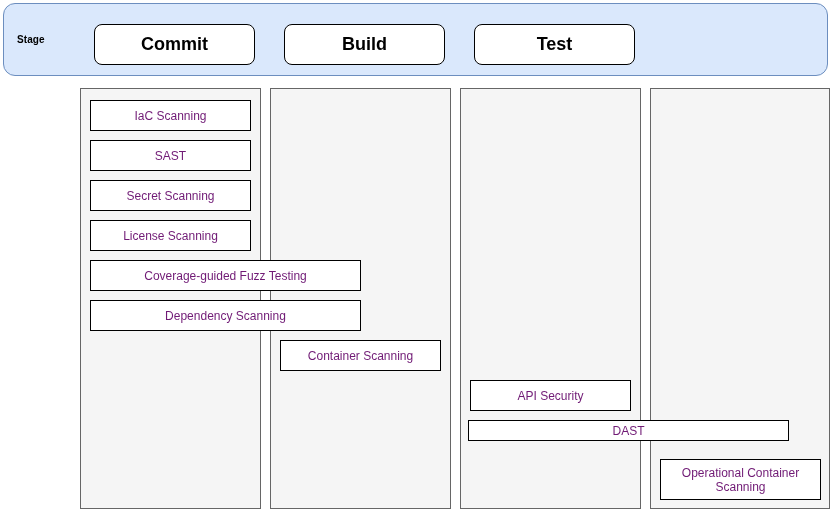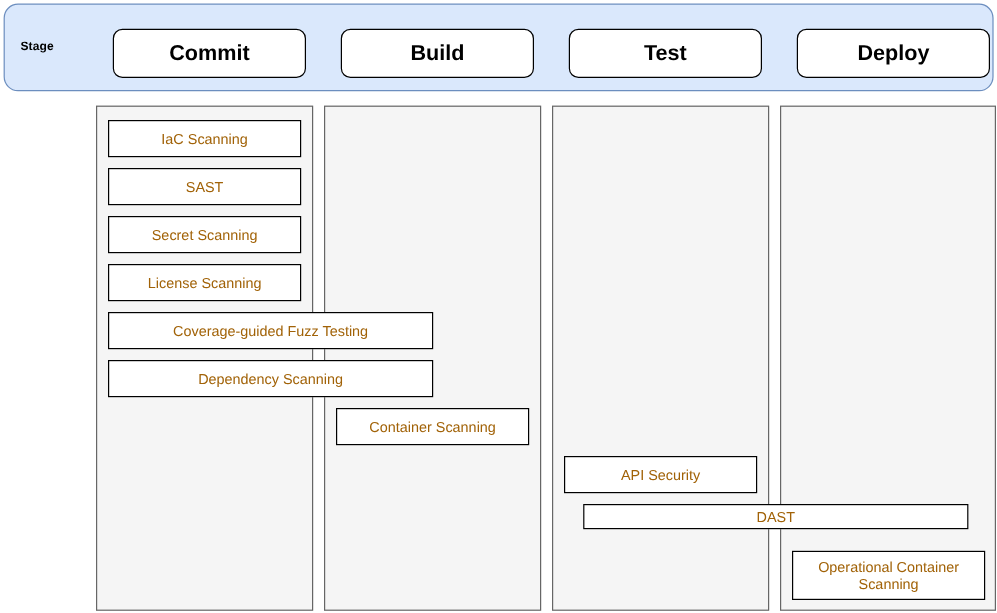--- a/index.html
+++ b/index.html
@@ -75,34 +75,33 @@
     position: absolute;
     background: #ffffff;
     border: 1.6px solid #000000;
     box-sizing: border-box;
     display: flex;
     align-items: center;
     justify-content: center;
     text-align: center;
     font-size: 12px;
     line-height: 14px;
-    color: #a16207;
+    color: #701a75;
     padding: 0 4px;
   }
 </style>
 </head>
 <body>
 
 <div class="stage-band">
   <div class="stage-label">Stage</div>
 
   <div class="stage-box s0">Commit</div>
   <div class="stage-box s1">Build</div>
   <div class="stage-box s2">Test</div>
-  <div class="stage-box s3">Deploy</div>
 </div>
 
 <div class="lane c0"></div>
 <div class="lane c1"></div>
 <div class="lane c2"></div>
 <div class="lane c3"></div>
 
 <div class="act" style="left:90px;  top:100px; width:161px; height:31px;">IaC Scanning</div>
 
 <div class="act" style="left:90px;  top:140px; width:161px; height:31px;">SAST</div>
@@ -112,15 +111,15 @@
 <div class="act" style="left:90px;  top:220px; width:161px; height:31px;">License Scanning</div>
 
 <div class="act" style="left:90px;  top:260px; width:271px; height:31px;">Coverage-guided Fuzz Testing</div>
 
 <div class="act" style="left:90px;  top:300px; width:271px; height:31px;">Dependency Scanning</div>
 
 <div class="act" style="left:280px; top:340px; width:161px; height:31px;">Container Scanning</div>
 
 <div class="act" style="left:470px; top:380px; width:161px; height:31px;">API Security</div>
 
-<div class="act" style="left:486px; top:420px; width:321px; height:21px;">DAST</div>
+<div class="act" style="left:468px; top:420px; width:321px; height:21px;">DAST</div>
 
 <div class="act" style="left:660px; top:459px; width:161px; height:41px;">Operational Container Scanning</div>
 
 </body></html>

